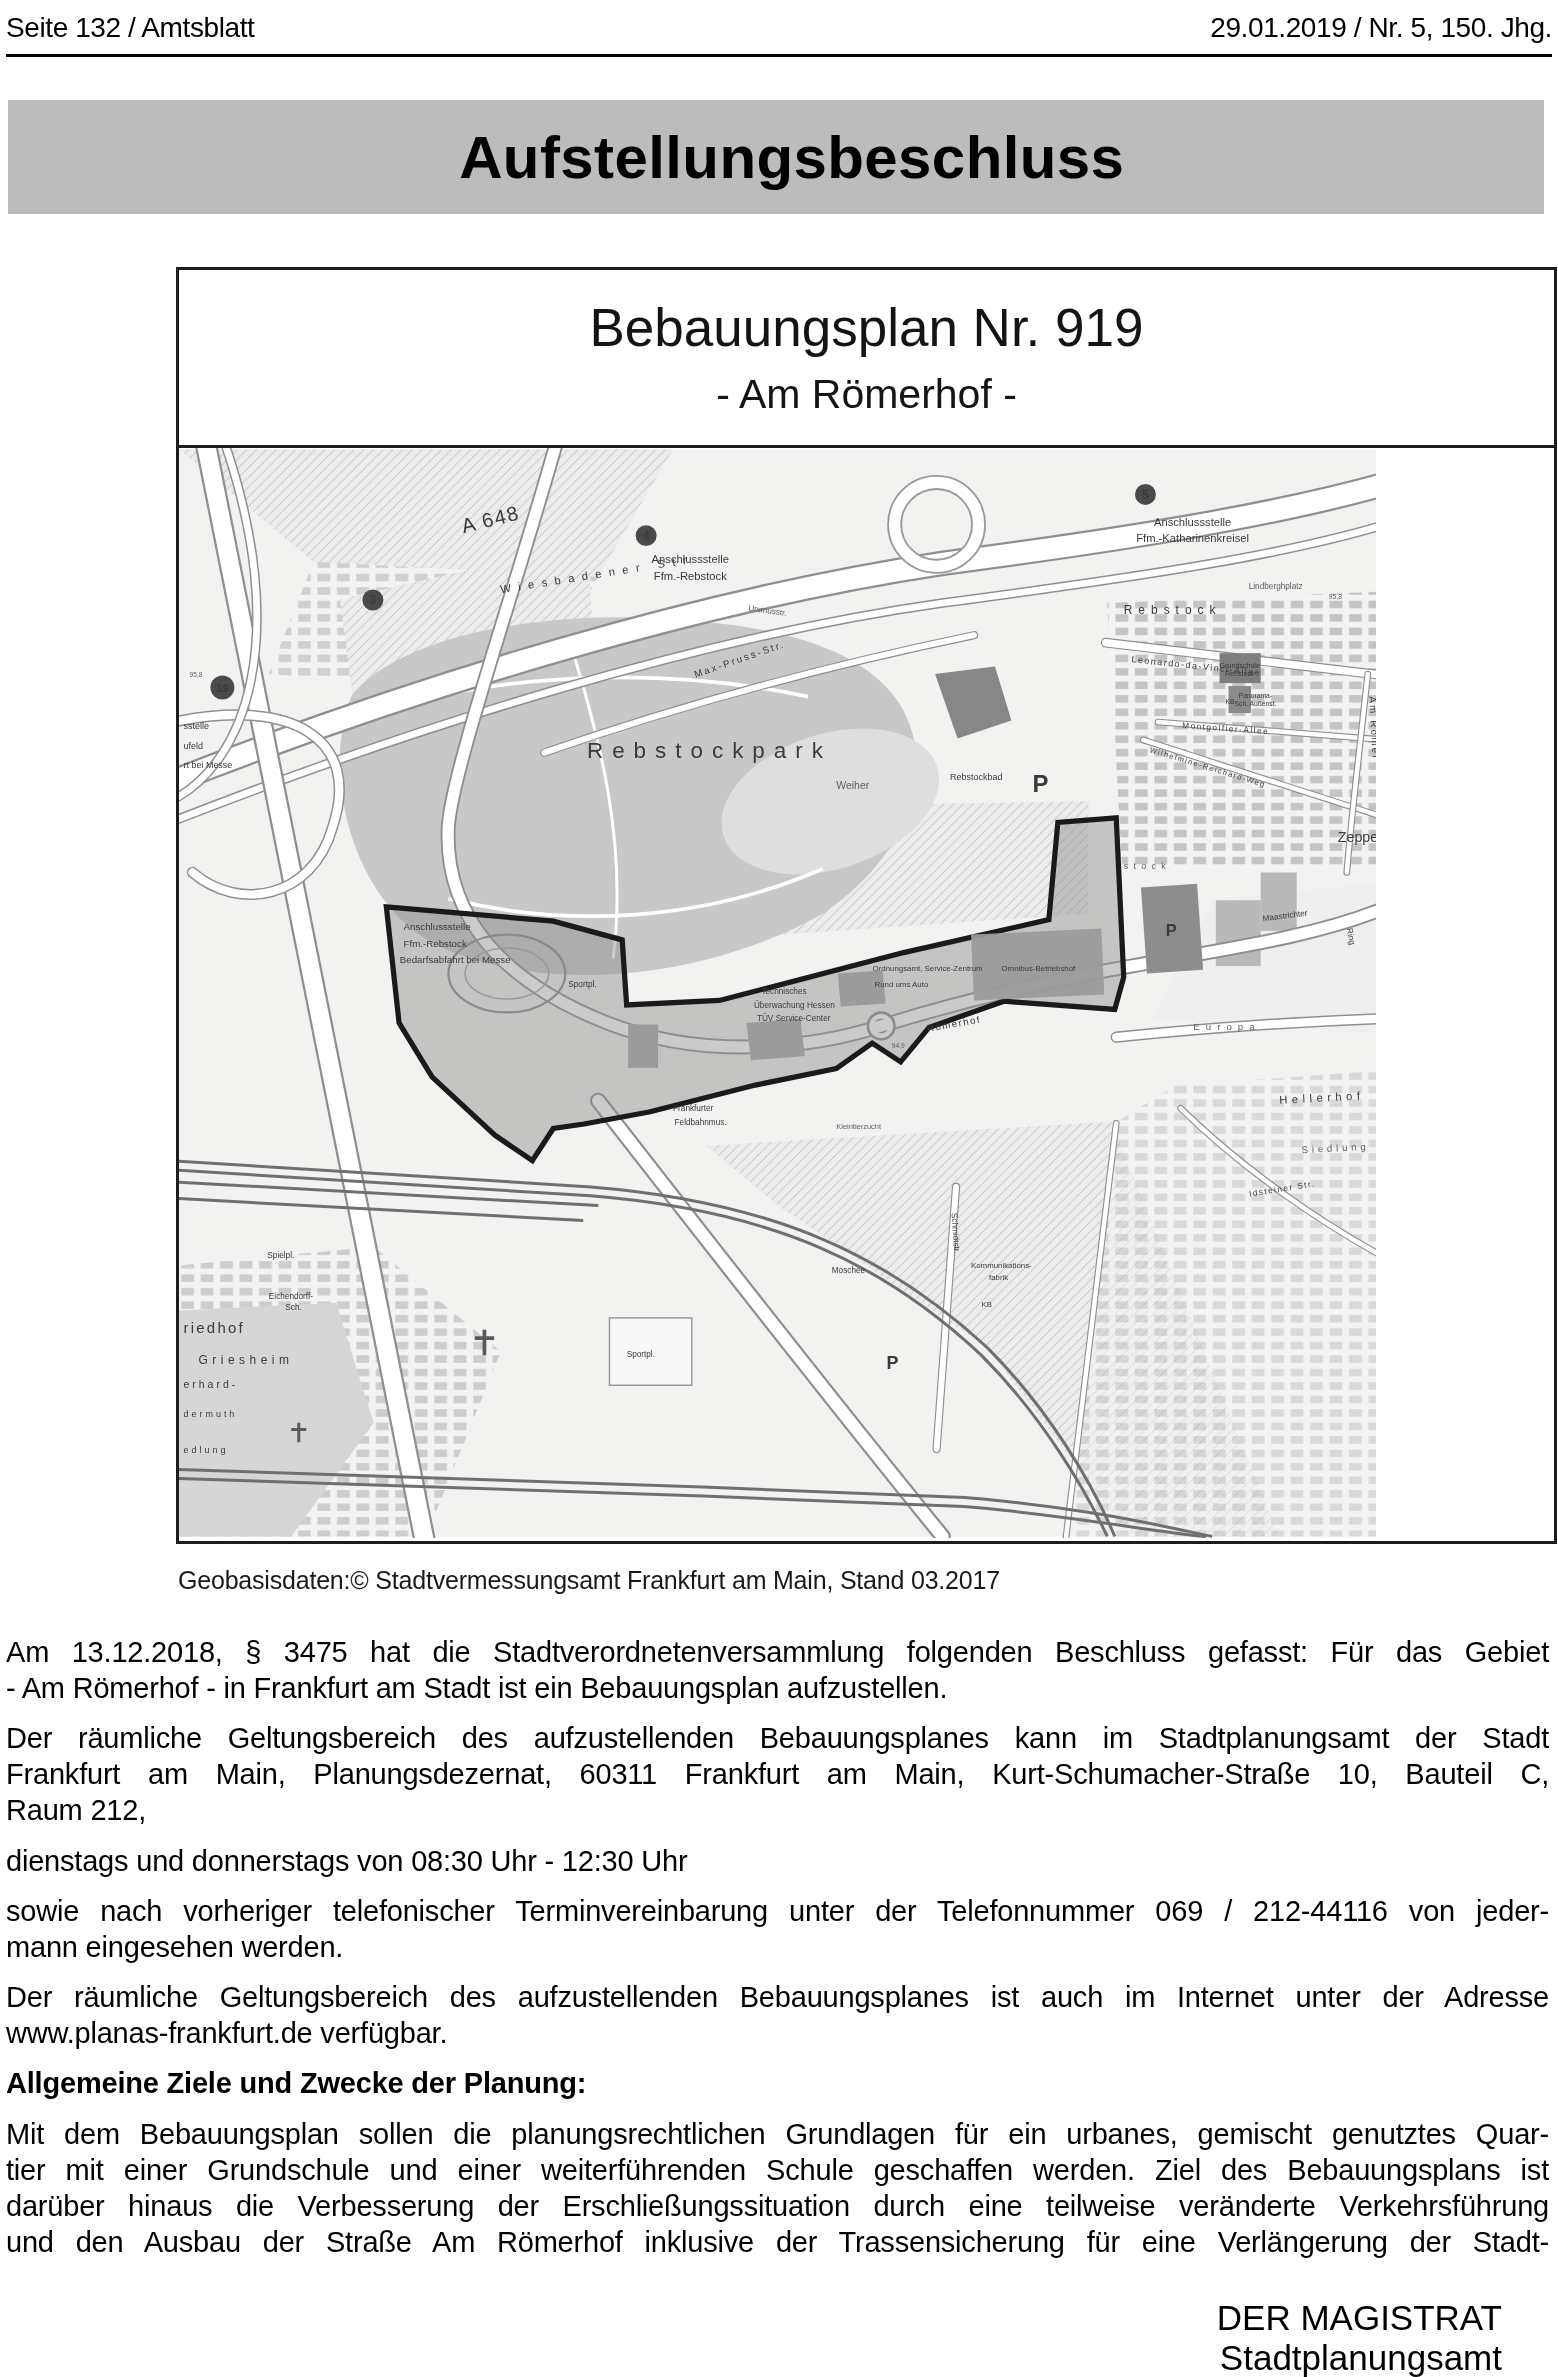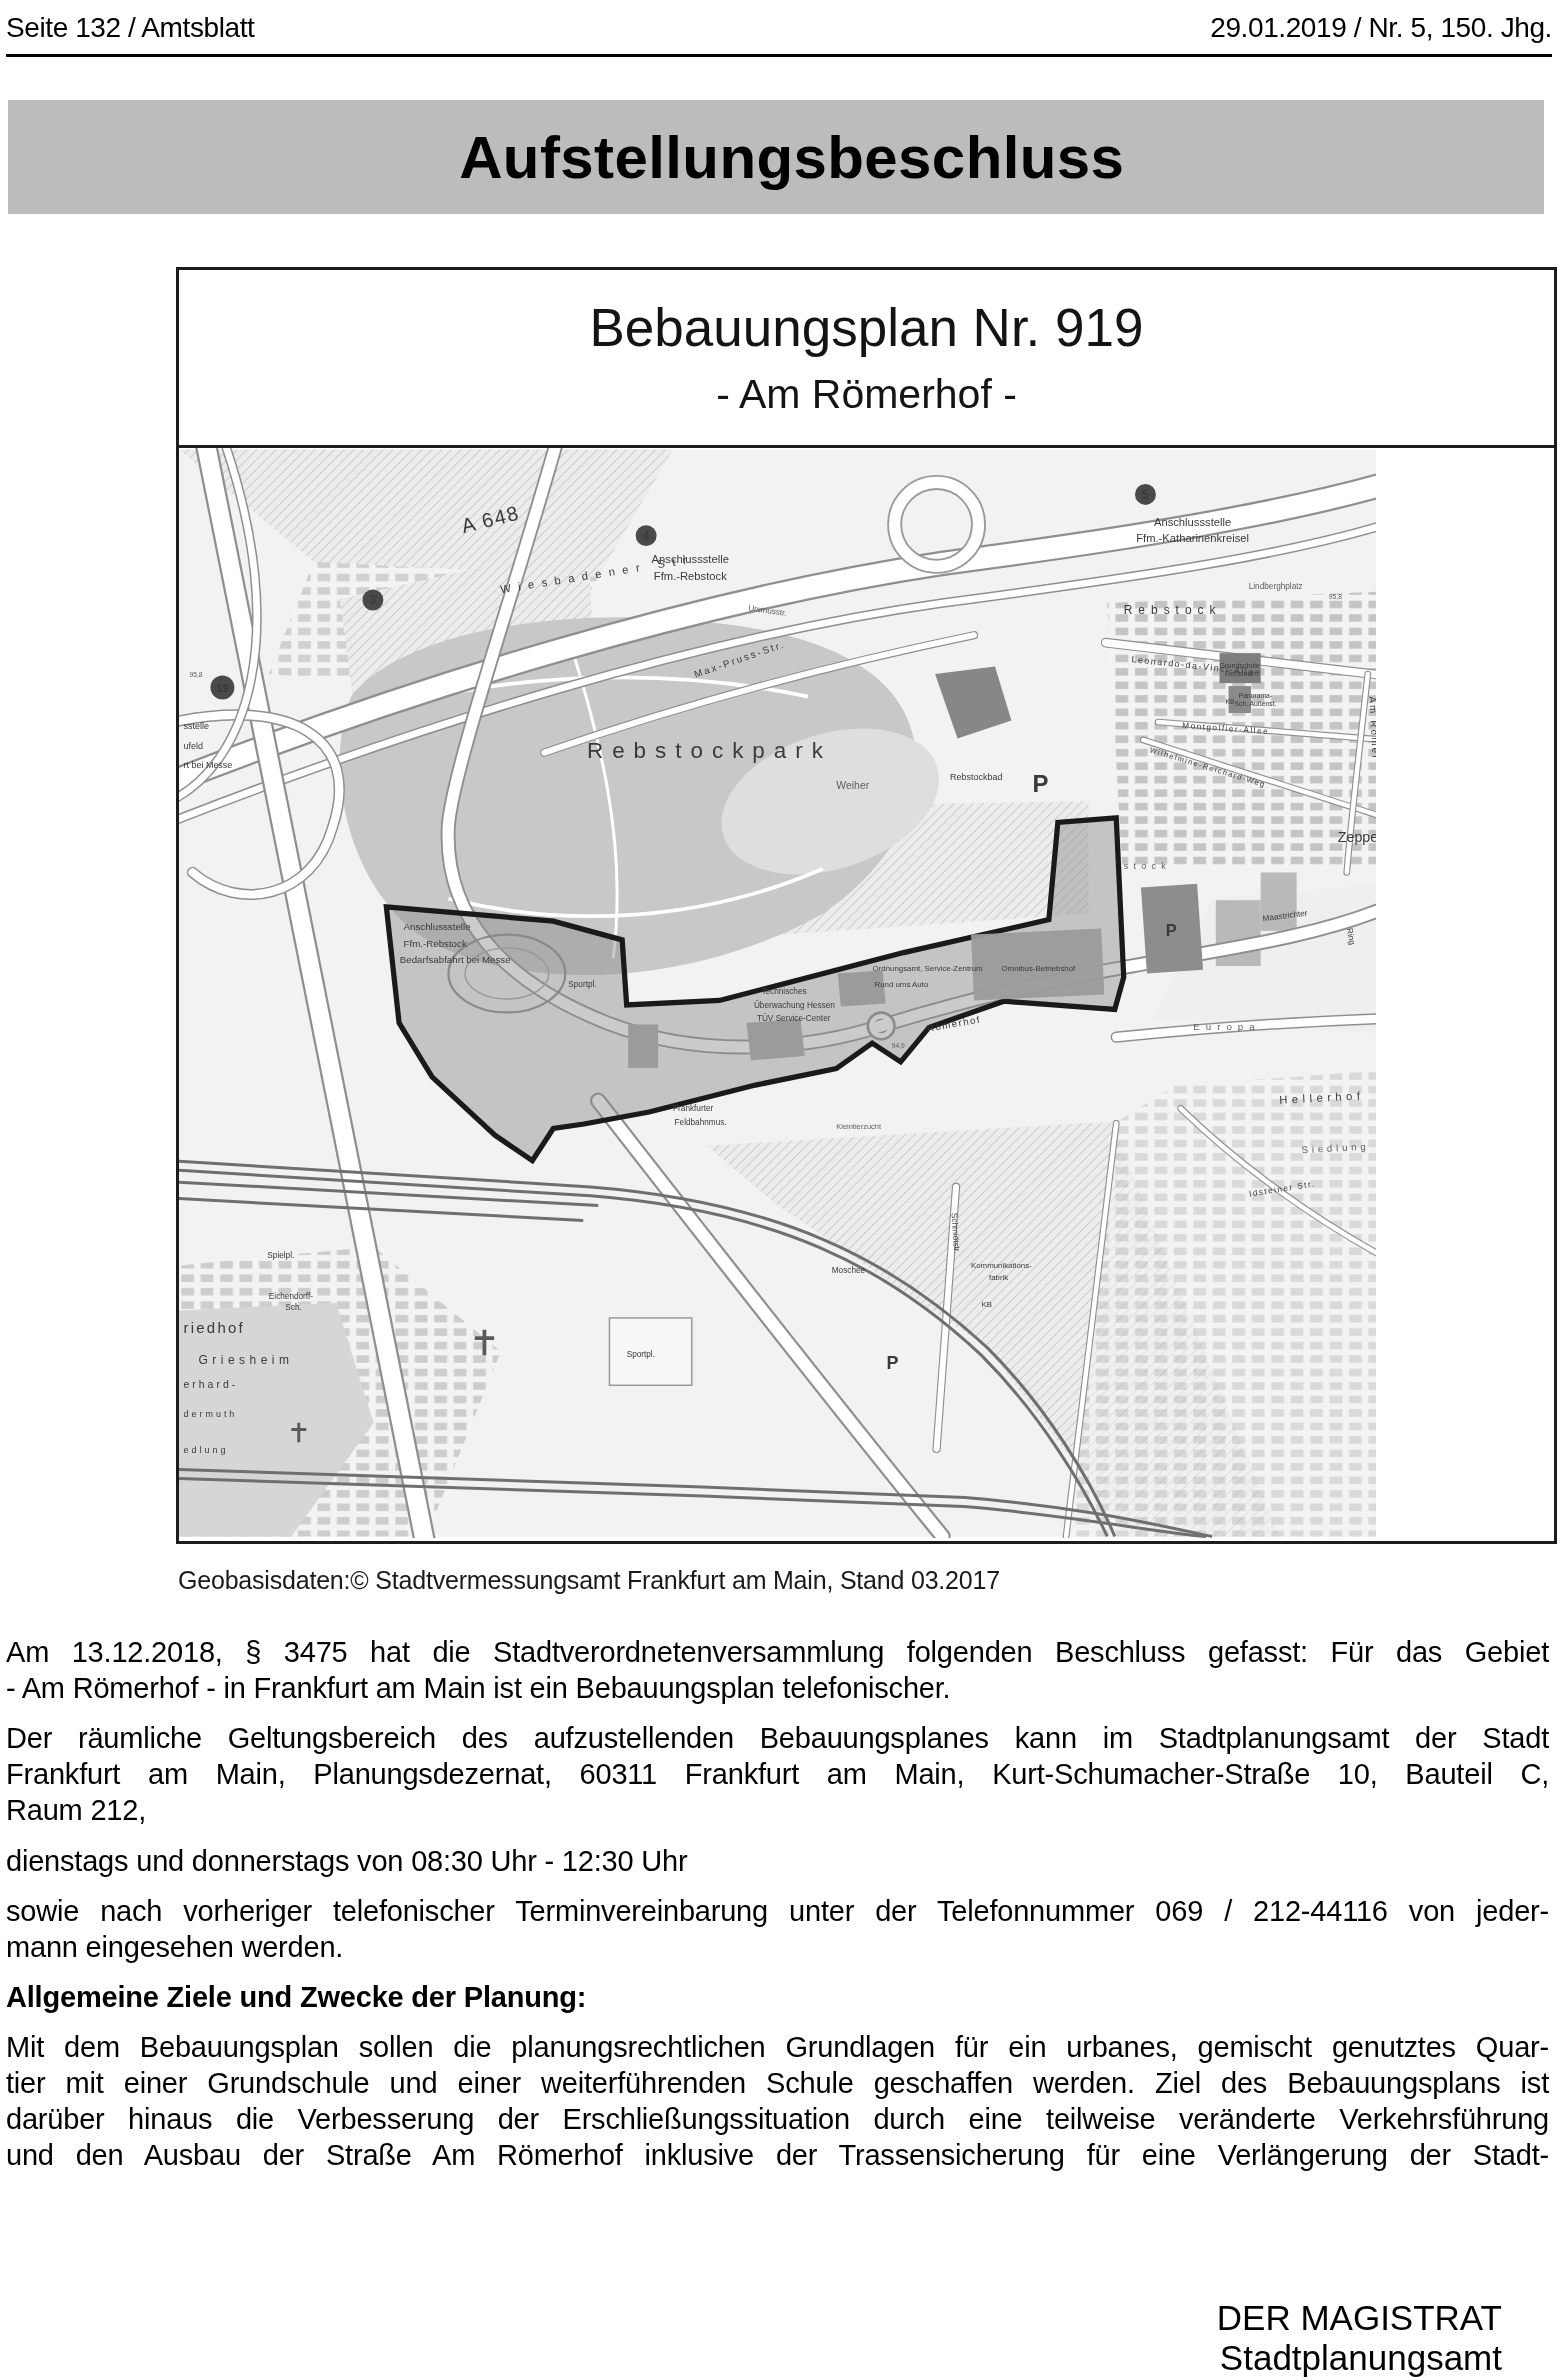--- a/index.html
+++ b/index.html
@@ -251,33 +251,37 @@
         </g>
       </svg>
     </div>
   </div>
 
   <div class="caption">Geobasisdaten:© Stadtvermessungsamt Frankfurt am Main, Stand 03.2017</div>
 
   <div class="body">
     <p>
       <span class="jl">Am 13.12.2018, § 3475 hat die Stadtverordnetenversammlung folgenden Beschluss gefasst: Für das Gebiet</span>
-      <span class="ll">- Am Römerhof - in Frankfurt am Main ist ein Bebauungsplan telefonischer.</span>
+      <span class="ll">- Am Römerhof - in Frankfurt am Stadt ist ein Bebauungsplan aufzustellen.</span>
     </p>
     <p>
       <span class="jl">Der räumliche Geltungsbereich des aufzustellenden Bebauungsplanes kann im Stadtplanungsamt der Stadt</span>
       <span class="jl">Frankfurt am Main, Planungsdezernat, 60311 Frankfurt am Main, Kurt-Schumacher-Straße 10, Bauteil C,</span>
       <span class="ll">Raum 212,</span>
     </p>
     <p>
       <span class="ll">dienstags und donnerstags von 08:30 Uhr - 12:30 Uhr</span>
     </p>
     <p>
       <span class="jl">sowie nach vorheriger telefonischer Terminvereinbarung unter der Telefonnummer 069 / 212-44116 von jeder-</span>
       <span class="ll">mann eingesehen werden.</span>
+    </p>
+    <p>
+      <span class="jl">Der räumliche Geltungsbereich des aufzustellenden Bebauungsplanes ist auch im Internet unter der Adresse</span>
+      <span class="ll">www.planas-frankfurt.de verfügbar.</span>
     </p>
     <h3>Allgemeine Ziele und Zwecke der Planung:</h3>
     <p>
       <span class="jl">Mit dem Bebauungsplan sollen die planungsrechtlichen Grundlagen für ein urbanes, gemischt genutztes Quar-</span>
       <span class="jl">tier mit einer Grundschule und einer weiterführenden Schule geschaffen werden. Ziel des Bebauungsplans ist</span>
       <span class="jl">darüber hinaus die Verbesserung der Erschließungssituation durch eine teilweise veränderte Verkehrsführung</span>
       <span class="jl">und den Ausbau der Straße Am Römerhof inklusive der Trassensicherung für eine Verlängerung der Stadt-</span>
     </p>
   </div>
 

